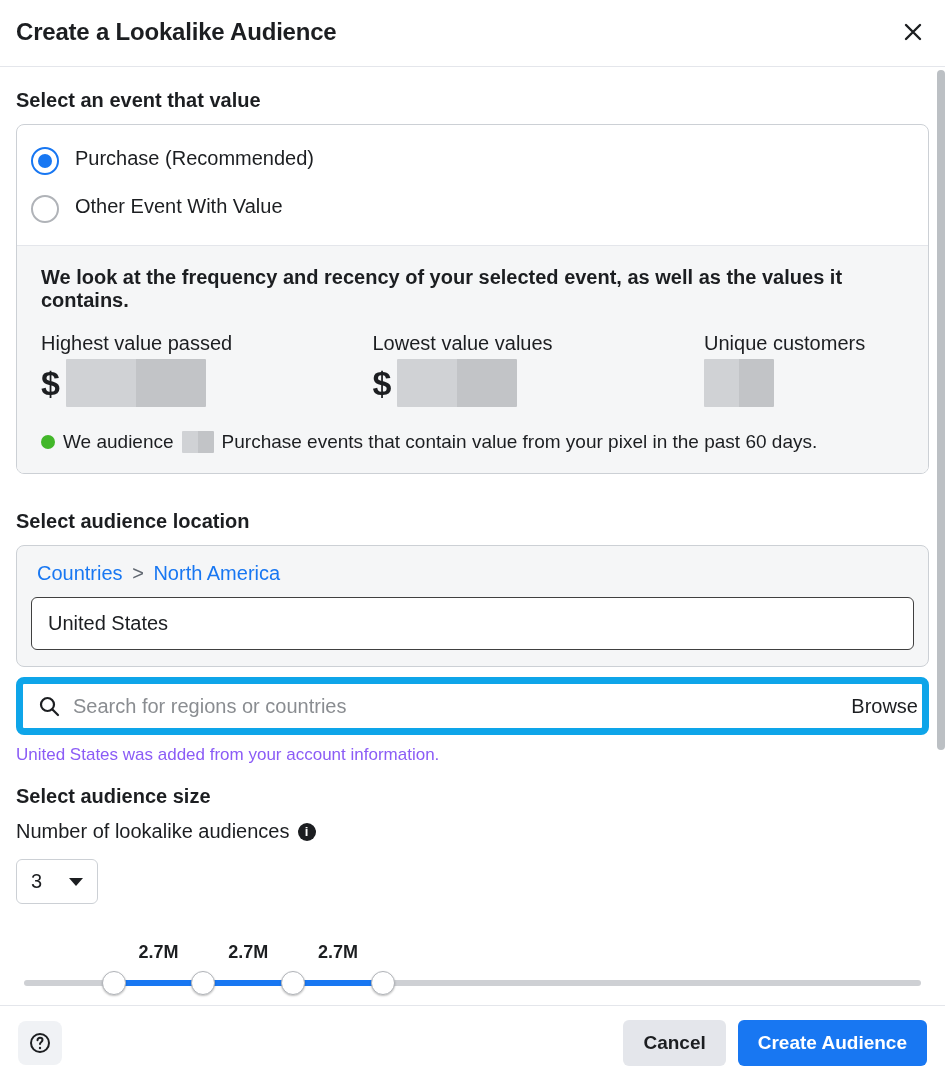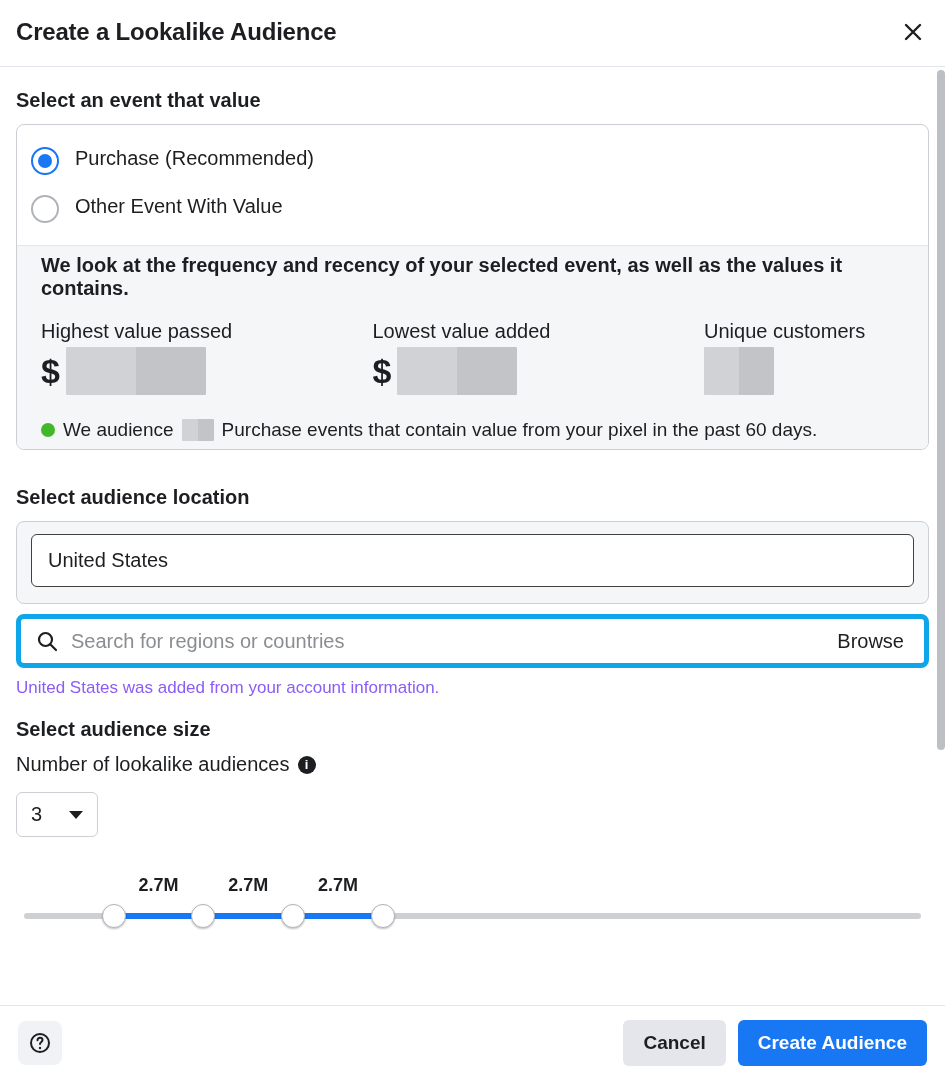--- a/index.html
+++ b/index.html
@@ -48,21 +48,21 @@
     flex-shrink: 0;
   }
   .radio.selected { border-color: #1877f2; }
   .radio-dot {
     width: 14px; height: 14px; border-radius: 50%; background: #1877f2;
   }
   .radio-label { font-size: 20px; }
 
   .event-info {
     background: #f5f6f7; border-top: 1px solid #e4e6eb;
-    padding: 8px 24px;
+    padding: 20px 24px;
   }
   .event-summary { font-size: 20px; font-weight: 700; margin-bottom: 20px; }
   .stats-row {
     display: flex; gap: 20px; margin-bottom: 24px;
     justify-content: space-between;
   }
   .stat-block { min-width: 200px; }
   .stat-label { font-size: 20px; margin-bottom: 4px; }
   .stat-value {
     font-size: 34px; font-weight: 700;
@@ -90,22 +90,22 @@
   .breadcrumb a { color: #1877f2; cursor: pointer; }
   .breadcrumb .sep { color: #606770; padding: 0 4px; }
   .location-chip-row {
     background: #fff; border: 1px solid #404040; border-radius: 6px;
     padding: 14px 16px;
   }
   .location-chip { font-size: 20px; }
 
   .search-row {
     display: flex; align-items: center; gap: 12px;
-    border: 5px solid #0ea5e9; border-radius: 8px;
-    padding: 10px 20px 10px 14px; margin-top: 10px;
+    border: 7px solid #0ea5e9; border-radius: 8px;
+    padding: 10px 4px 10px 14px; margin-top: 10px;
   }
   .search-row svg { width: 24px; height: 24px; flex-shrink:0; }
   .search-input {
     flex: 1; border: none; outline: none; font-size: 20px;
     background: transparent;
   }
   .search-input::placeholder { color: #8a8d91; }
   .browse-btn { font-size: 20px; cursor: pointer; }
 
   .helper-text { font-size: 17px; color: #8b5cf6; margin-top: 10px; }
@@ -204,21 +204,21 @@
       <div class="event-summary">We look at the frequency and recency of your selected event, as well as the values it contains.</div>
       <div class="stats-row">
         <div class="stat-block">
           <div class="stat-label">Highest value passed</div>
           <div class="stat-value">
             <span>$</span>
             <span class="redacted w140"></span>
           </div>
         </div>
         <div class="stat-block">
-          <div class="stat-label">Lowest value added</div>
+          <div class="stat-label">Lowest value values</div>
           <div class="stat-value">
             <span>$</span>
             <span class="redacted w120"></span>
           </div>
         </div>
         <div class="stat-block" style="text-align:left;">
           <div class="stat-label">Unique customers</div>
           <div class="stat-value">
               <span class="redacted w70"></span>
             </div>
@@ -228,20 +228,25 @@
         <span class="dot-green"></span>
         <span>We audience</span>
         <span class="redacted sm"></span>
         <span>Purchase events that contain value from your pixel in the past 60 days.</span>
       </div>
     </div>
   </div>
 
   <div class="section-title">Select audience location</div>
   <div class="location-card">
+    <div class="breadcrumb">
+      <a>Countries</a>
+      <span class="sep">&gt;</span>
+      <a>North America</a>
+    </div>
     <div class="location-chip-row">
       <span class="location-chip">United States</span>
     </div>
   </div>
   <div class="search-row">
     <svg viewBox="0 0 24 24">
         <circle cx="10.5" cy="10.5" r="6.5" fill="none" stroke="#1c1e21" stroke-width="2.2"></circle>
         <line x1="15.5" y1="15.5" x2="21" y2="21" stroke="#1c1e21" stroke-width="2.2" stroke-linecap="round"></line>
       </svg>
     <input class="search-input" placeholder="Search for regions or countries" style="">

